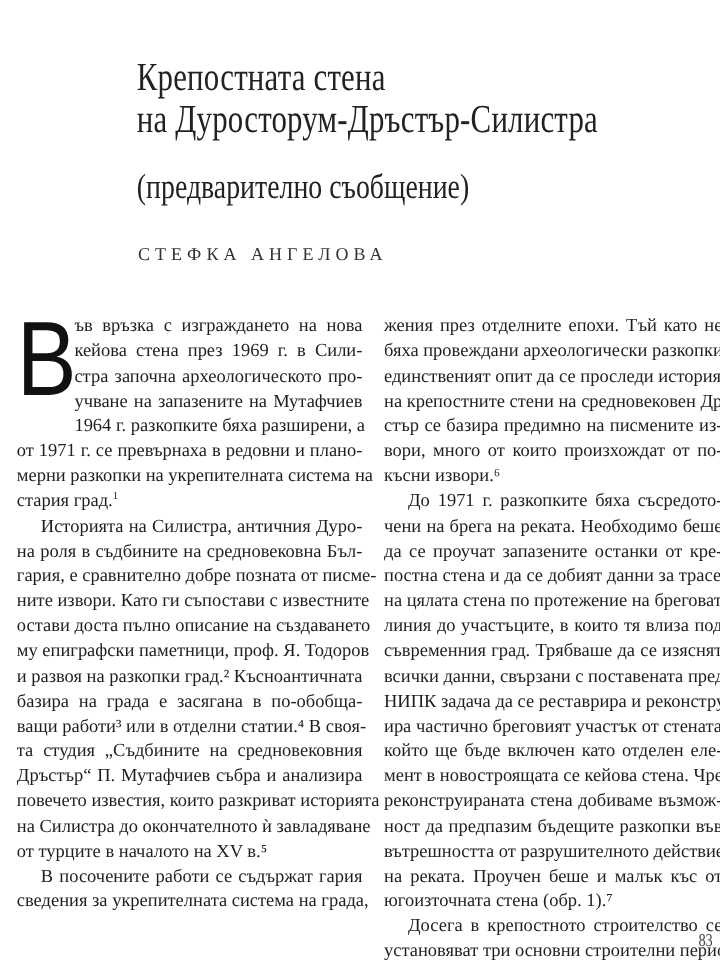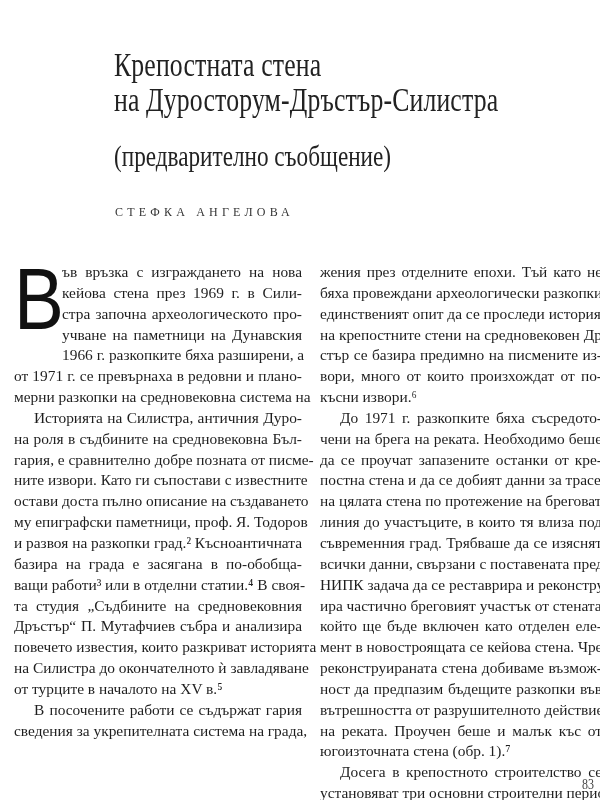--- a/index.html
+++ b/index.html
@@ -12,21 +12,21 @@
     font-family: "Liberation Sans Narrow", "Liberation Serif", serif;
     font-weight: normal; font-size: 33px; line-height: 35px; color: #222;
     transform: scaleX(0.78); transform-origin: left top; white-space: nowrap; letter-spacing: 0.2px;
   }
   .subtitle {
     position: absolute; left: 114px; top: 140px; margin: 0;
     font-weight: normal; font-size: 29px; line-height: 32px; color: #222;
     transform: scaleX(0.8); transform-origin: left top; white-space: nowrap;
   }
   .author {
-    position: absolute; left: 115px; top: 205px; font-size: 12px; letter-spacing: 4.2px;
+    position: absolute; left: 115px; top: 205px; font-size: 15px; letter-spacing: 4.2px;
     color: #333; white-space: nowrap;
   }
   .col { position: absolute; top: 262px; font-size: 15.4px; line-height: 20.85px; }
   .col-left { left: 14px; width: 288px; }
   .col-right { left: 320px; width: 282px; }
   .line {
     display: block; white-space: nowrap; text-align: justify; text-align-last: justify;
     height: 20.85px; overflow: visible;
   }
   .line.last { text-align-last: left; }
@@ -51,24 +51,25 @@
 </h1>
 <h2 class="subtitle">(предварително съобщение)</h2>
 <div class="author">СТЕФКА АНГЕЛОВА</div>
 
 <div class="col col-left">
   <span class="dropcap">В</span>
   <div id="left-lines">
       <span class="line dropped">ъв връзка с изграждането на нова</span>
       <span class="line dropped">кейова стена през 1969 г. в Сили-</span>
       <span class="line dropped">стра започна археологическото про-</span>
-      <span class="line dropped">учване на паметници на Дунавския</span>
-      <span class="line dropped">1966 г. разкопките бяха разширени, а</span>
+      <span class="line dropped">учване на запазените на Мутафчиев</span>
+      <span class="line dropped">1964 г. разкопките бяха разширени, а</span>
       <span class="line">от 1971 г. се превърнаха в редовни и плано-</span>
-      <span class="line">мерни разкопки на средновековна система на</span>
+      <span class="line">мерни разкопки на укрепителната система на</span>
+      <span class="line last">стария град.<sup>1</sup></span>
       <span class="line indent">Историята на Силистра, античния Дуро-</span>
       <span class="line">на роля в съдбините на средновековна Бъл-</span>
       <span class="line">гария, е сравнително добре позната от писме-</span>
       <span class="line">ните извори. Като ги съпостави с известните</span>
       <span class="line">остави доста пълно описание на създаването</span>
       <span class="line">му епиграфски паметници, проф. Я. Тодоров</span>
       <span class="line">и развоя на разкопки град.² Късноантичната</span>
       <span class="line">базира на града е засягана в по-обобща-</span>
       <span class="line">ващи работи³ или в отделни статии.⁴ В своя-</span>
       <span class="line">та студия „Съдбините на средновековния</span>

